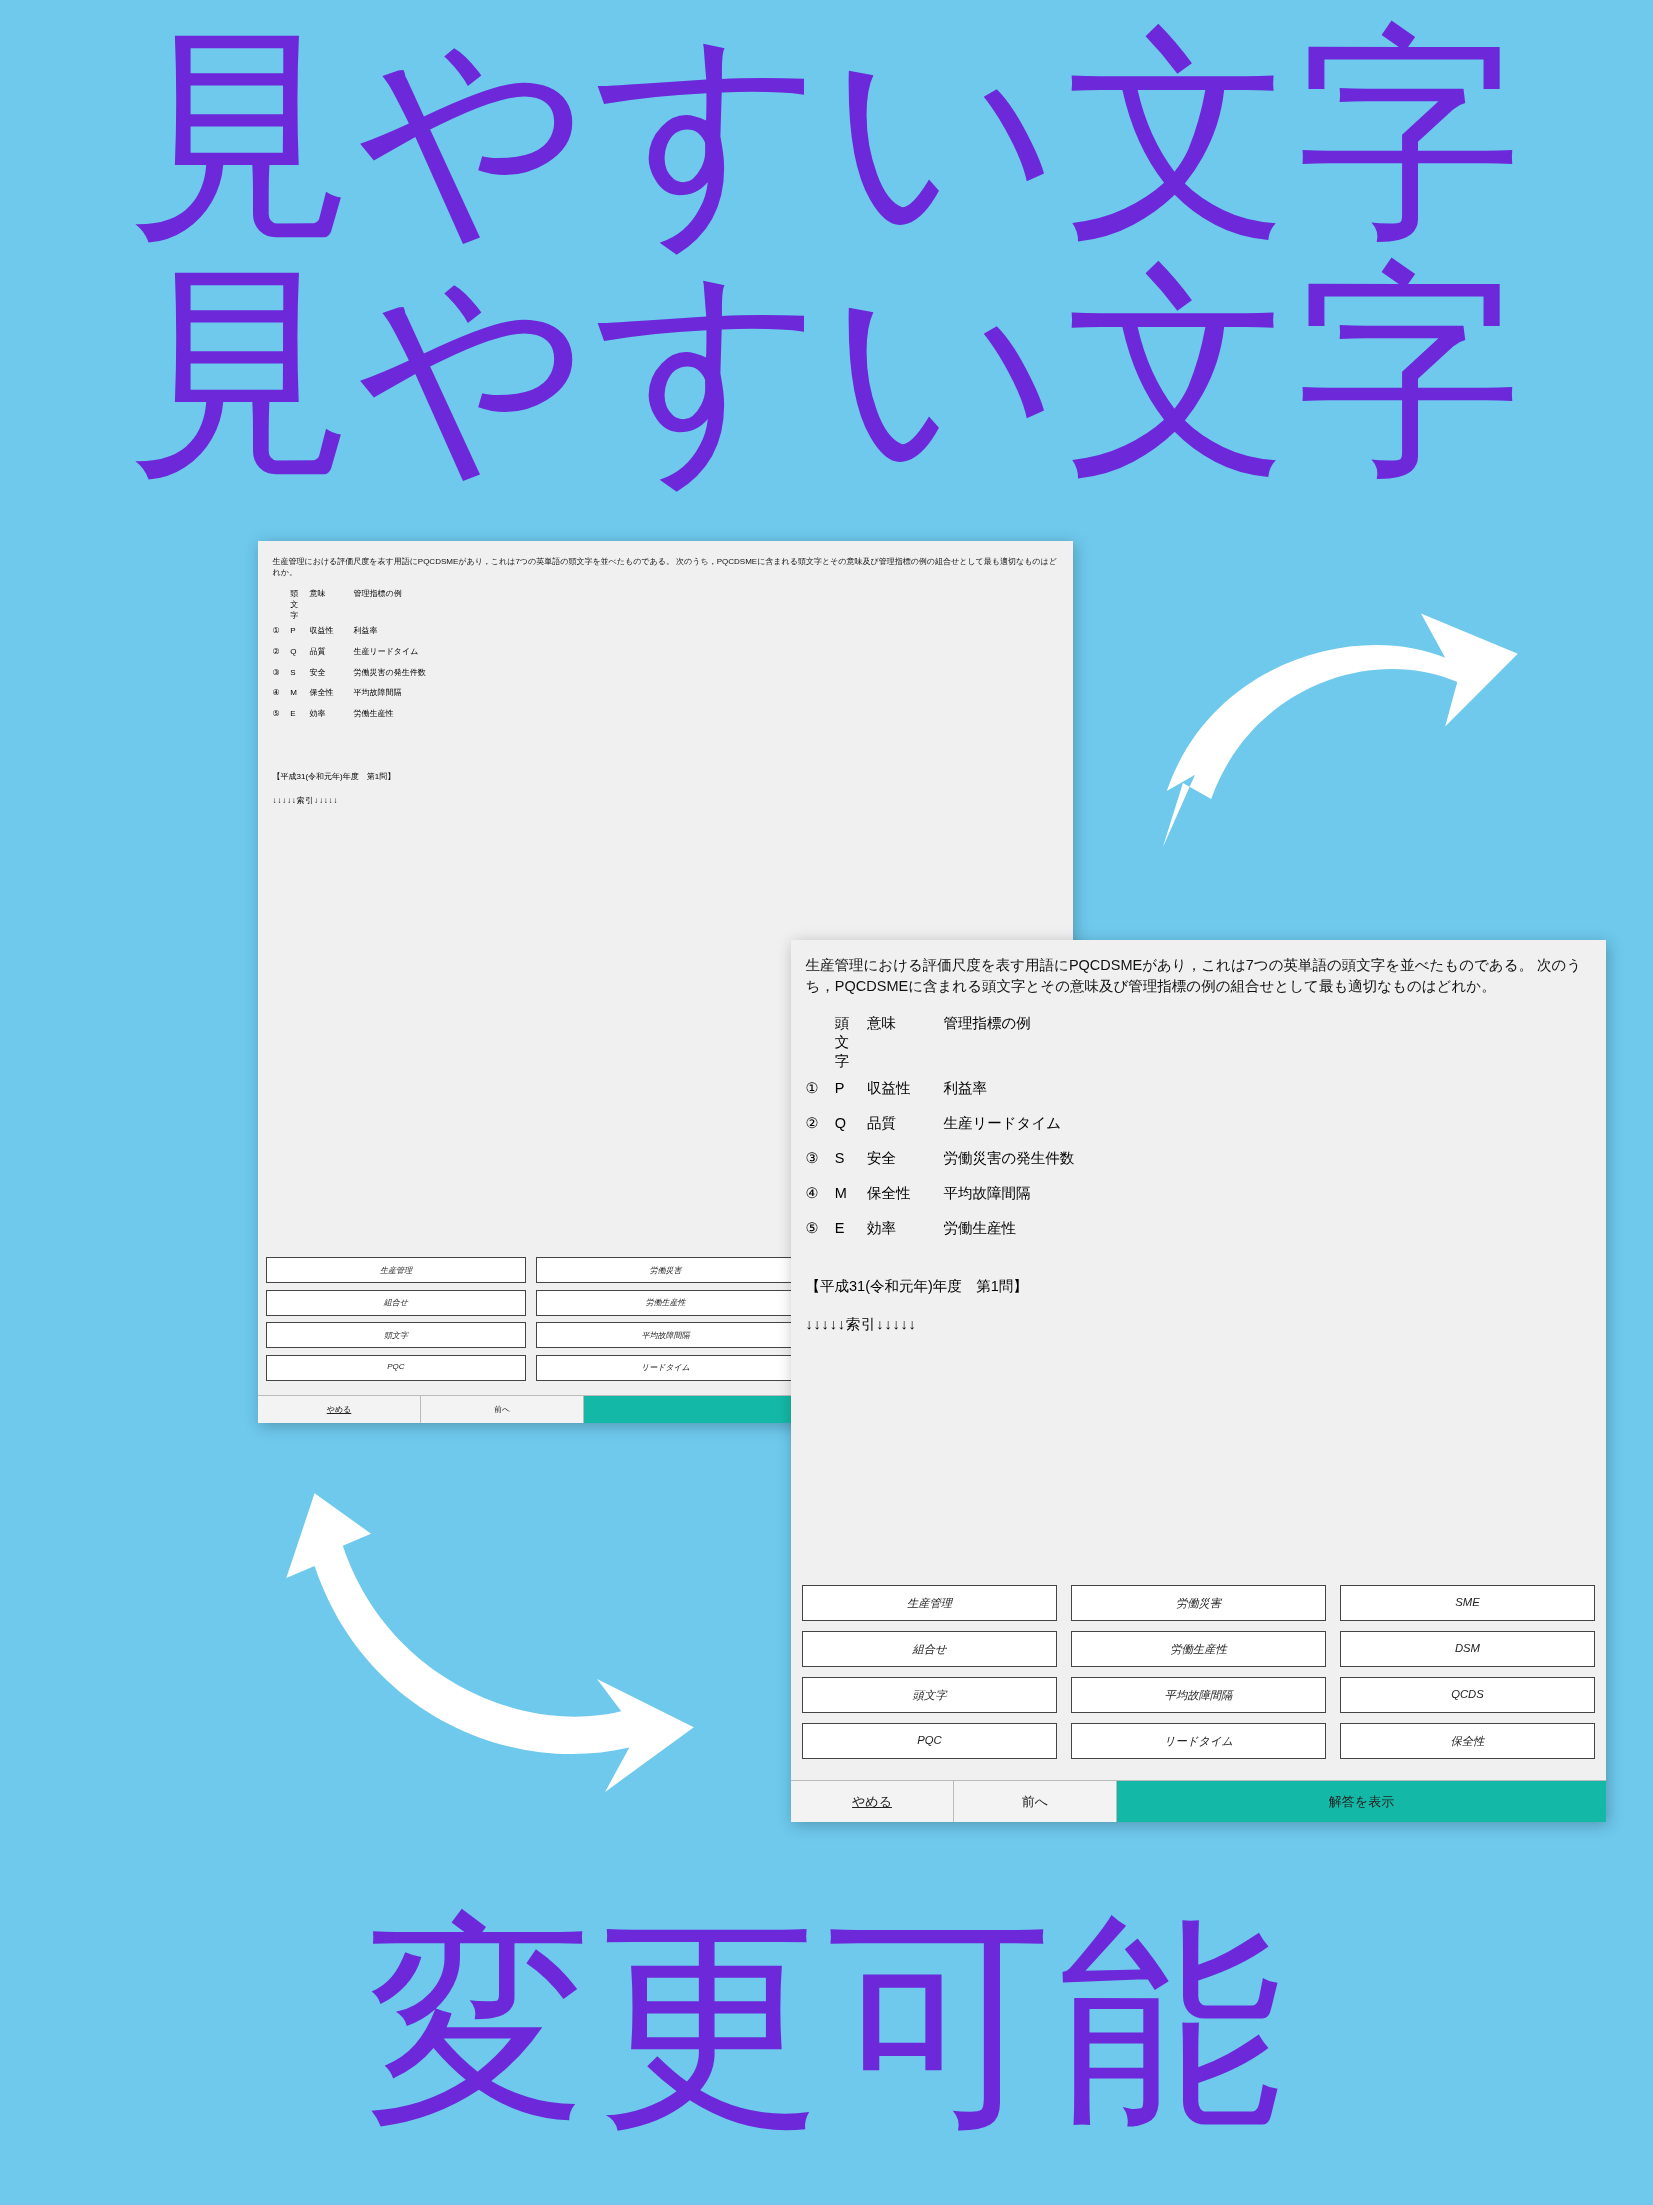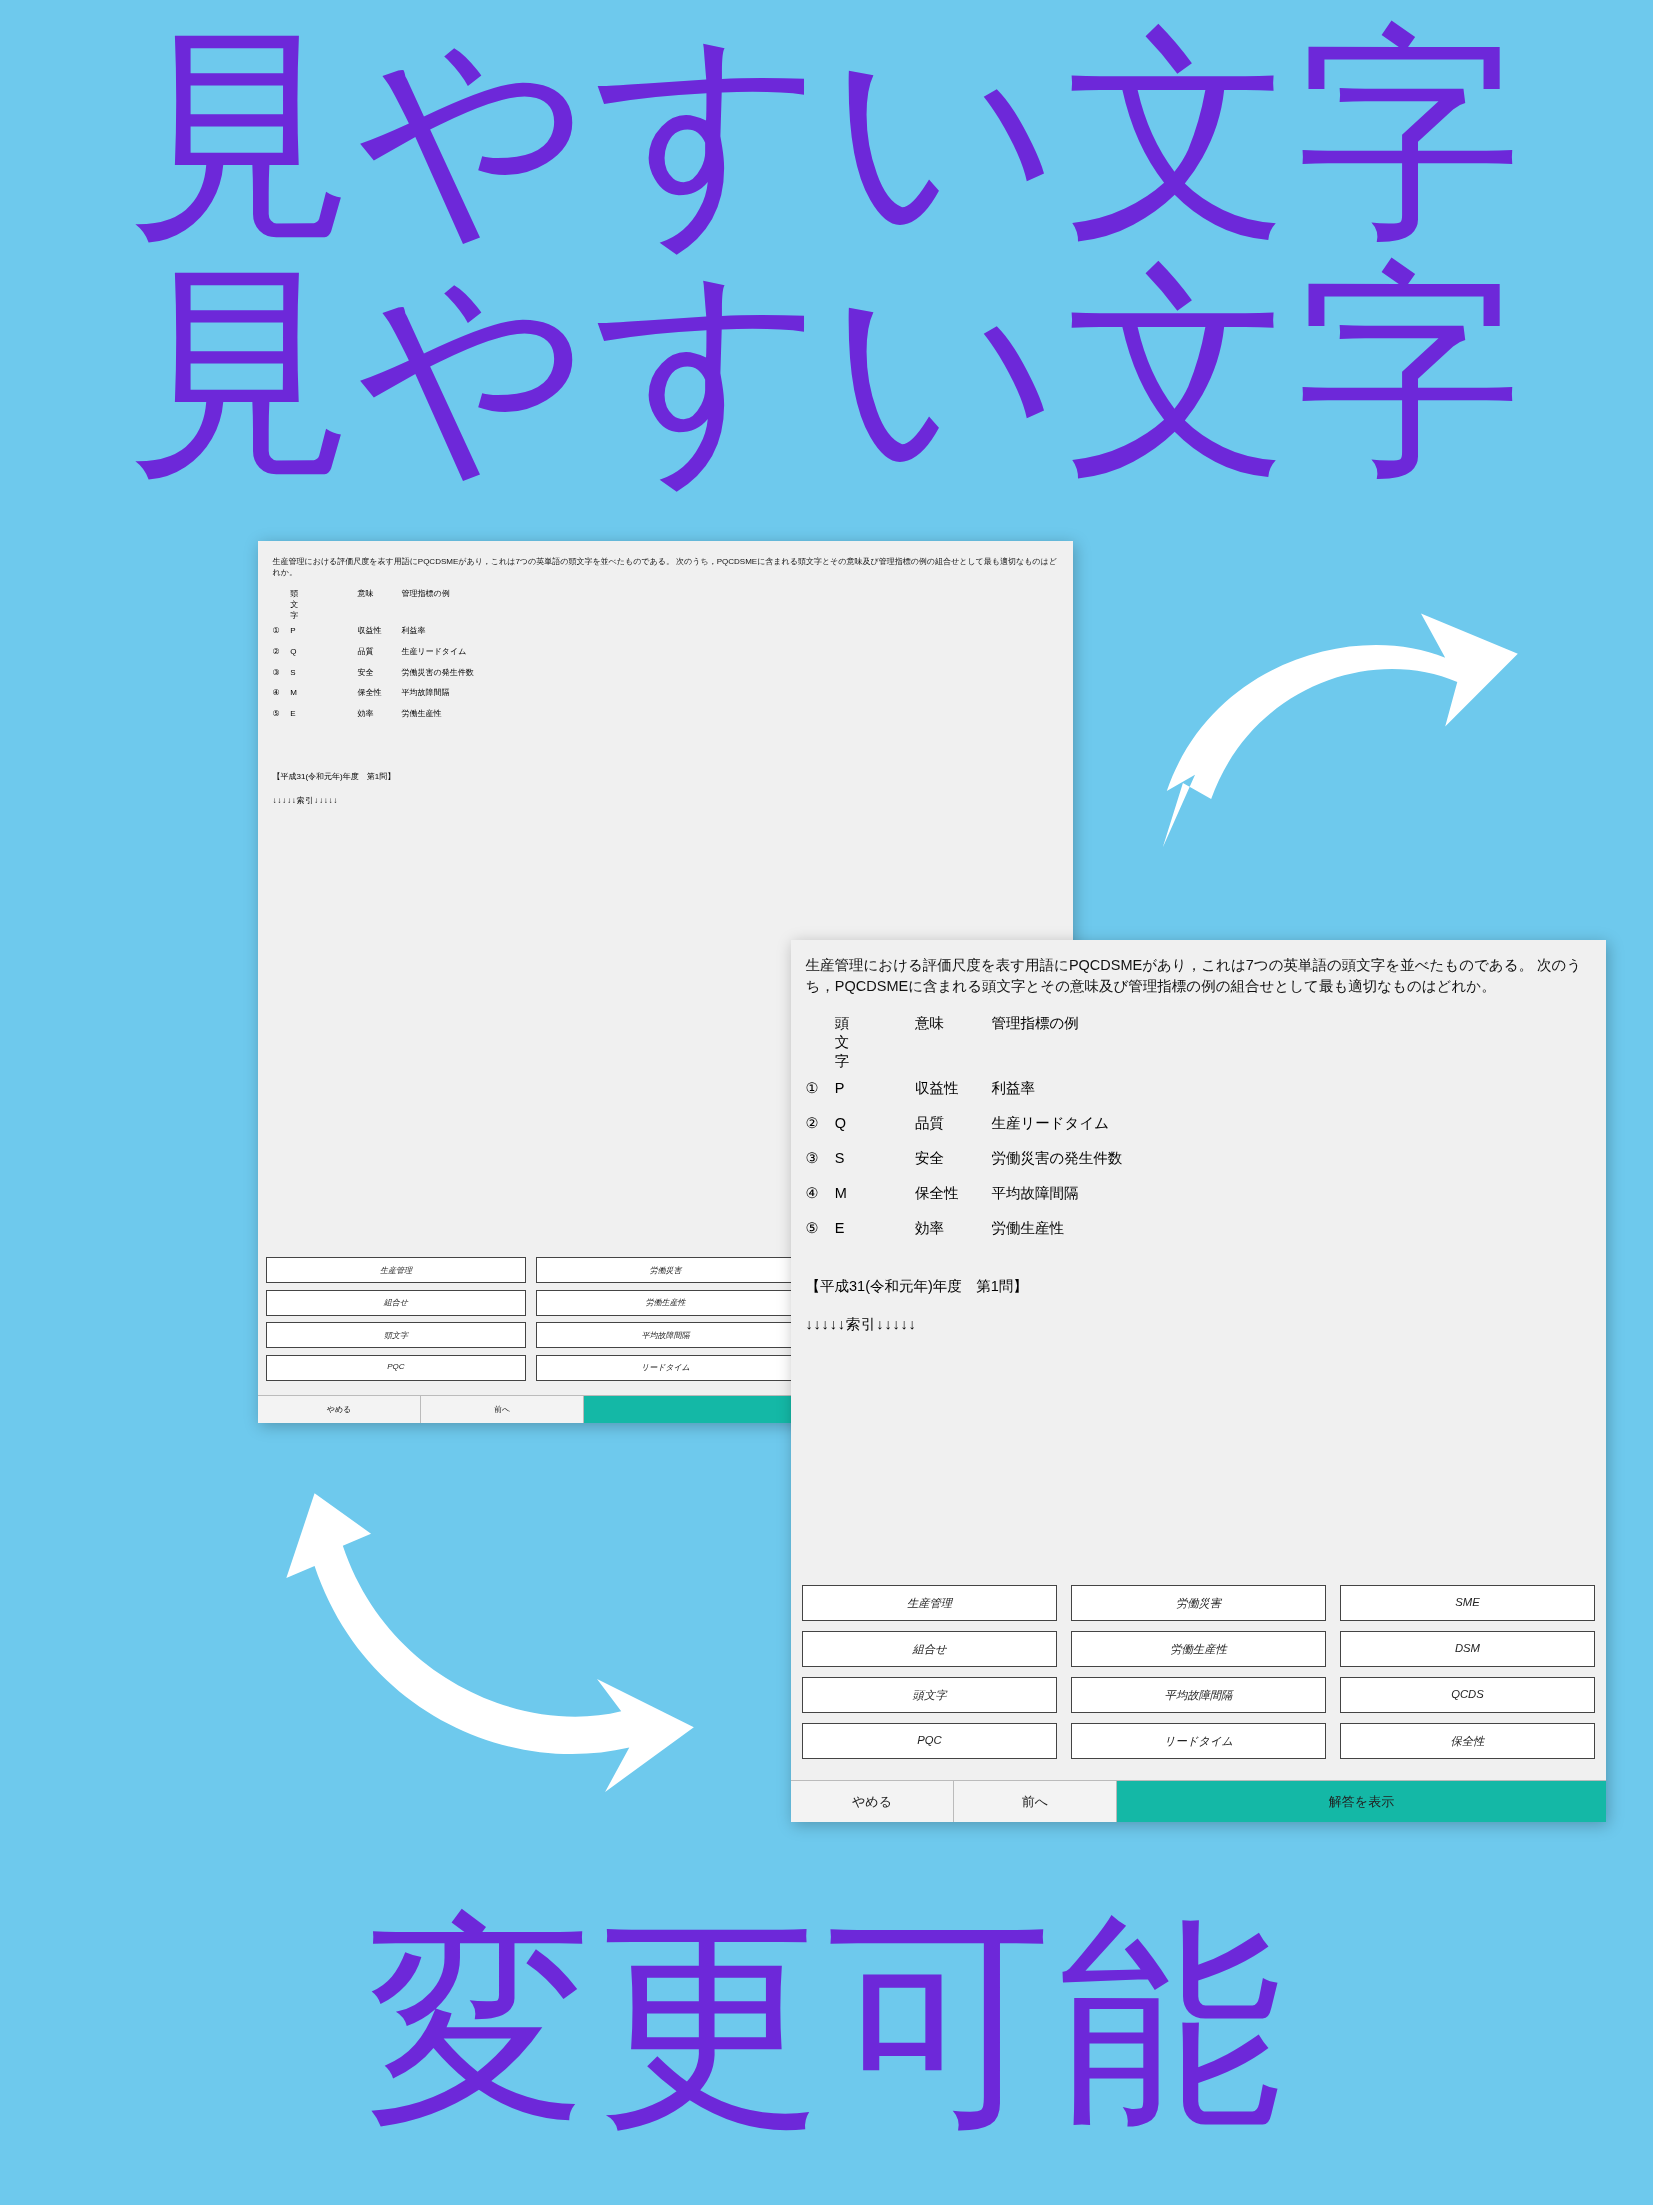--- a/index.html
+++ b/index.html
@@ -70,21 +70,21 @@
     }
     .small .option-table { margin-top: 9.7px; }
     .option-header, .option-row {
       display: flex;
       gap: 11.3px;
       align-items: baseline;
     }
     .small .option-header, .small .option-row { gap: 8px; }
     .col-num { width: 18px; }
     .col-letter { width: 21px; }
-    .col-meaning { width: 65px; margin-left: 48px; }
+    .col-meaning { width: 65px; }
     .col-example { flex: 1; }
     .small .col-num { width: 9.7px; }
     .small .col-letter { width: 11.3px; }
     .small .col-meaning { width: 36px; }
     .option-header {
       margin-bottom: 8px;
       font-weight: 400;
     }
     .small .option-header { margin-bottom: 4.8px; }
     .option-row { margin-bottom: 16px; }
@@ -130,21 +130,21 @@
     }
     .bottom-btn {
       text-align: center;
       padding: 11.3px 0;
       font-size: 13px;
       color: #222;
       border-right: 0.8px solid #bbb;
     }
     .small .bottom-btn { font-size: 8px; padding: 8px 0; }
     .bottom-btn:last-child { border-right: none; }
-    .bottom-btn.quit { width: 20%; }
+    .bottom-btn.quit { width: 20%; text-decoration: underline; }
     .bottom-btn.prev { width: 20%; }
     .bottom-btn.show { width: 60%; background: #14b8a6; }
     .arrow {
       position: absolute;
       fill: #fff;
     }
     .arrow.top-right {
       left: 1098px;
       top: 565px;
       width: 420px;

